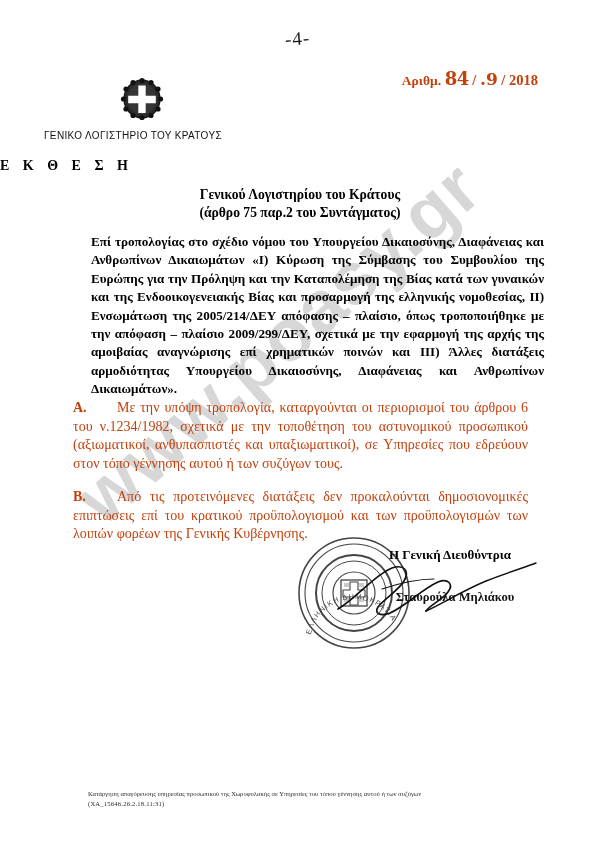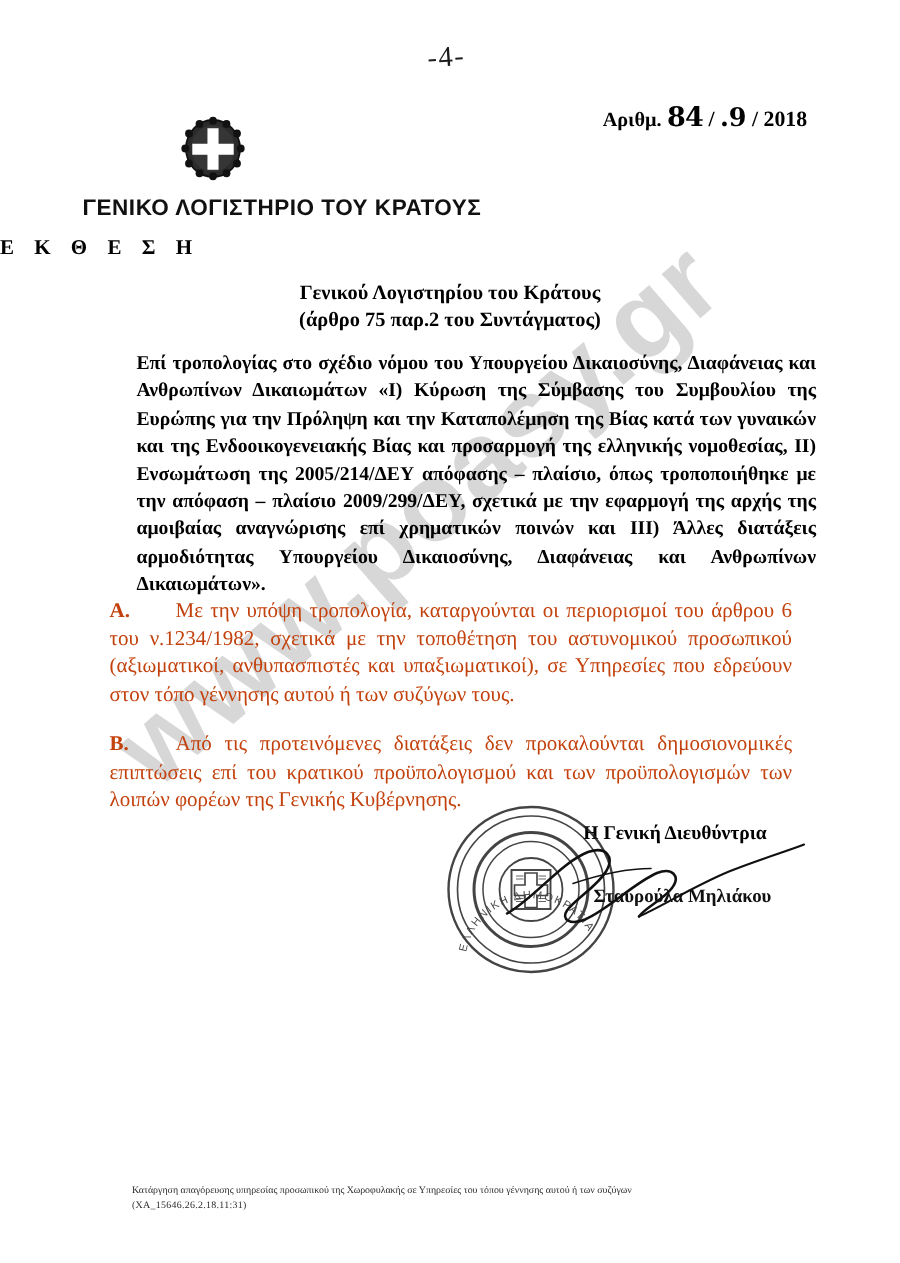--- a/index.html
+++ b/index.html
@@ -53,21 +53,21 @@
     transform: rotate(-4deg);
     letter-spacing: 1px;
   }
 
   
   .protocol {
     position: absolute;
     right: 62px; top: 68px;
     font-size: 14.5px;
     font-weight: 700;
-    color: #000000;
+    color: #c2410c;
     white-space: nowrap;
   }
   .protocol .lbl { font-size: 13.5px; }
   .protocol .hand {
     font-family: "DejaVu Serif", serif;
     font-size: 18px;
     font-weight: 700;
     letter-spacing: -.5px;
   }
   .protocol .hand2 {
@@ -79,24 +79,24 @@
   
   .emblem-wrap {
     position: absolute;
     left: 120px; top: 76px;
     width: 44px; height: 46px;
   }
   .emblem-wrap svg { display: block; }
 
   .org-name {
     position: absolute;
-    left: 55px; top: 130px;
+    left: 44px; top: 130px;
     font-family: "Liberation Sans", sans-serif;
-    font-size: 15px;
-    font-weight: 700;
+    font-size: 10px;
+    font-weight: 400;
     letter-spacing: .35px;
     color: #111;
   }
 
   
   .doc-title {
     position: absolute;
     left: 0; top: 158px;
     width: 600px;
     font-size: 14px;

